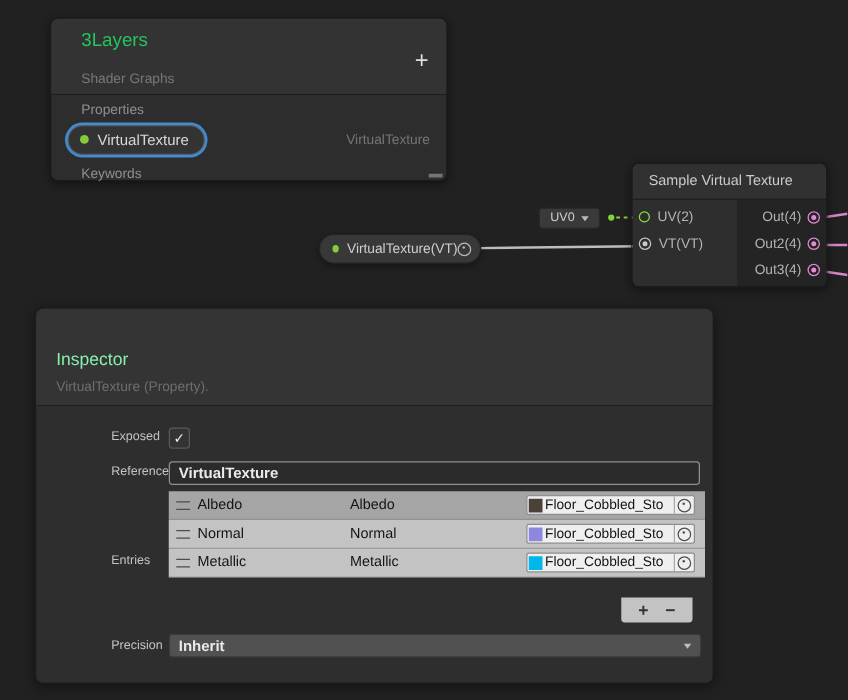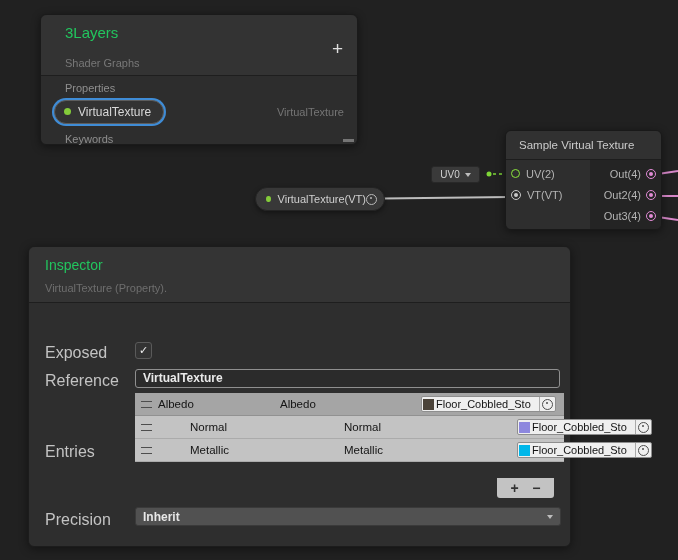--- a/index.html
+++ b/index.html
@@ -76,43 +76,43 @@
   .port-target.pink{border-color:#e18bd5;}
   .port-target.pink::after{background:#e18bd5;}
 
   
   .inspector{
     position:absolute;left:28px;top:246px;width:543px;height:301px;z-index:2;
     background:#2e2e2e;border:1px solid #1c1c1c;border-radius:6px;box-sizing:border-box;
     box-shadow:0 2px 10px rgba(0,0,0,.45);
   }
   .insp-header{padding:10px 16px 8px 16px;background:#343434;border-bottom:1px solid #1e1e1e;border-radius:6px 6px 0 0;}
-  .insp-title{font-size:14px;color:#22c55e;}
+  .insp-title{font-size:14px;color:#86efac;margin-top:22px;}
   .insp-sub{font-size:11px;color:#6e6e6e;margin-top:9px;}
-  .flabel{position:absolute;font-size:16px;color:#c3c3c3;}
+  .flabel{position:absolute;font-size:10px;color:#c3c3c3;margin-left:44px;}
   .checkbox{
     position:absolute;left:106px;top:95px;width:15px;height:15px;
     background:#333333;border:1px solid #5a5a5a;border-radius:3px;
     display:flex;align-items:center;justify-content:center;
     font-size:11px;color:#efefef;cursor:pointer;
   }
   .text-input{
     position:absolute;left:106px;top:122px;width:425px;height:19px;box-sizing:border-box;
     background:#2b2b2b;border:1px solid #8f8f8f;border-radius:3px;
     font-size:12px;font-weight:bold;color:#eaeaea;line-height:17px;padding-left:7px;cursor:text;
   }
 
   
   .etable{position:absolute;left:106px;top:146px;width:429px;z-index:2;}
   .thead{display:flex;align-items:center;height:19px;background:#cbcbcb;border-radius:3px 3px 0 0;
     border-bottom:1px solid #8b8b8b;font-size:11.5px;color:#111111;}
   .trow{display:flex;align-items:center;height:22px;font-size:11.5px;color:#141414;
     border-bottom:1px solid rgba(0,0,0,.12);cursor:pointer;}
   .trow.sel{background:#a5a5a5;}
-  .trow.norm{background:#c3c3c3;gap:32px;}
+  .trow.norm{background:#c3c3c3;}
   .col-handle{width:23px;display:flex;align-items:center;padding-left:6px;box-sizing:border-box;flex:none;}
   .col-display{width:122px;flex:none;}
   .col-ref{width:141px;flex:none;}
   .col-tex{flex:1;padding-right:8px;display:flex;justify-content:flex-end;}
   .drag{width:11px;height:5px;border-top:1.5px solid #4d4d4d;border-bottom:1.5px solid #4d4d4d;cursor:grab;}
   .texfield{
     width:135px;height:16px;background:#efefef;border:1px solid #8e8e8e;border-radius:2px;
     box-sizing:border-box;display:flex;align-items:center;overflow:hidden;cursor:pointer;
   }
   .swatch{width:11px;height:11px;margin:0 2px 0 1px;flex:none;}

